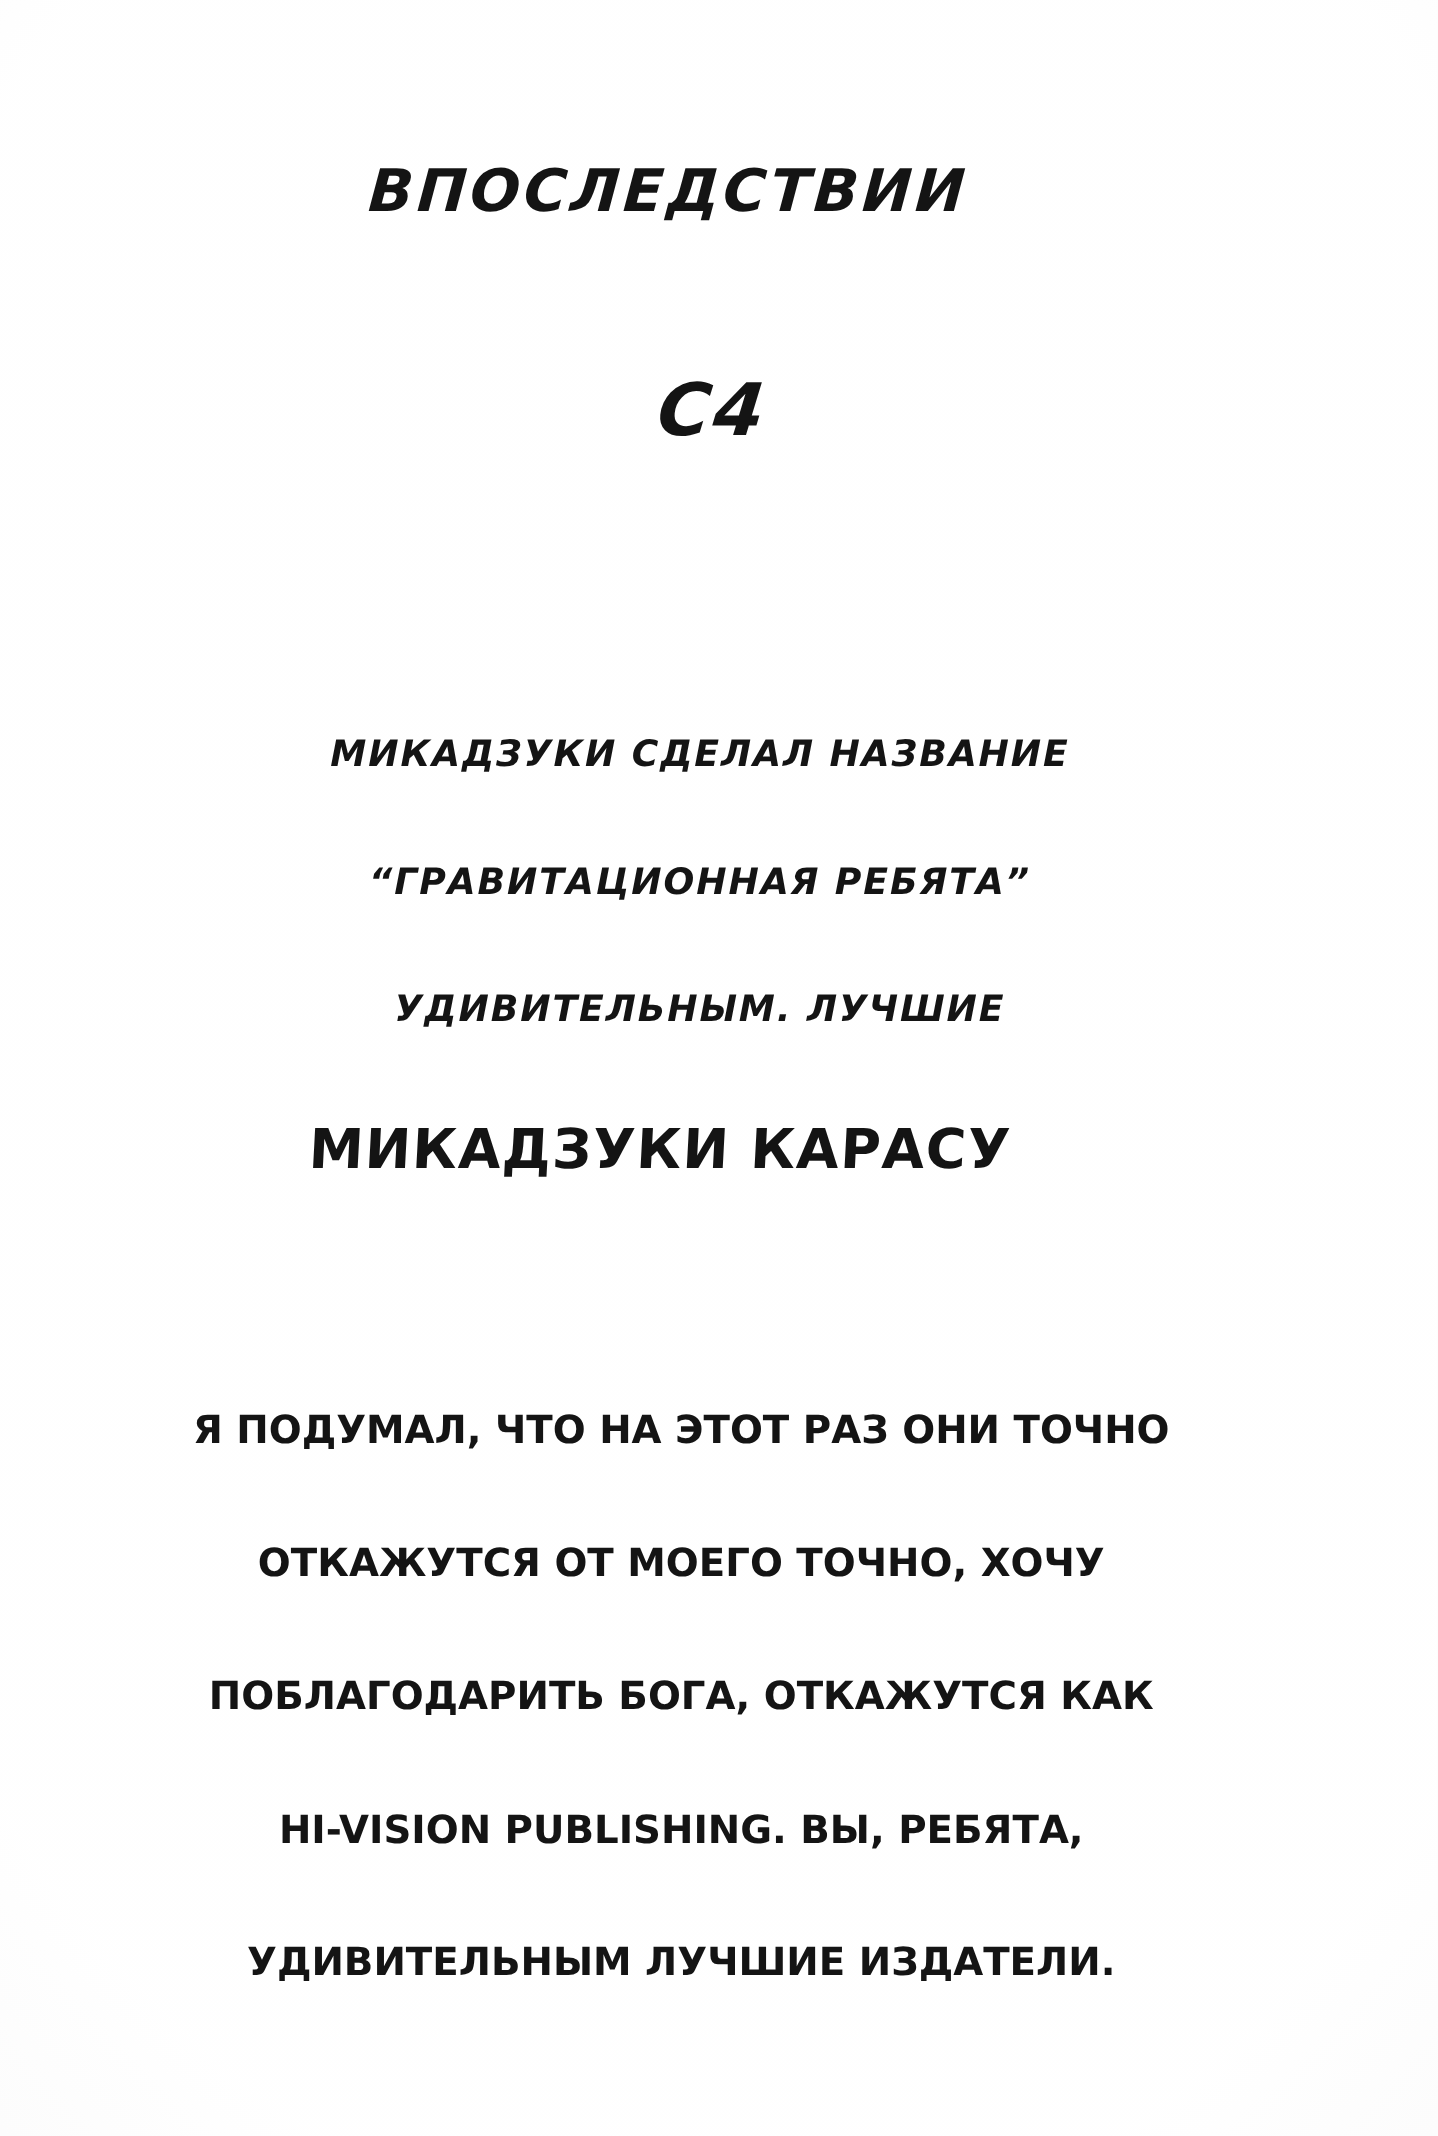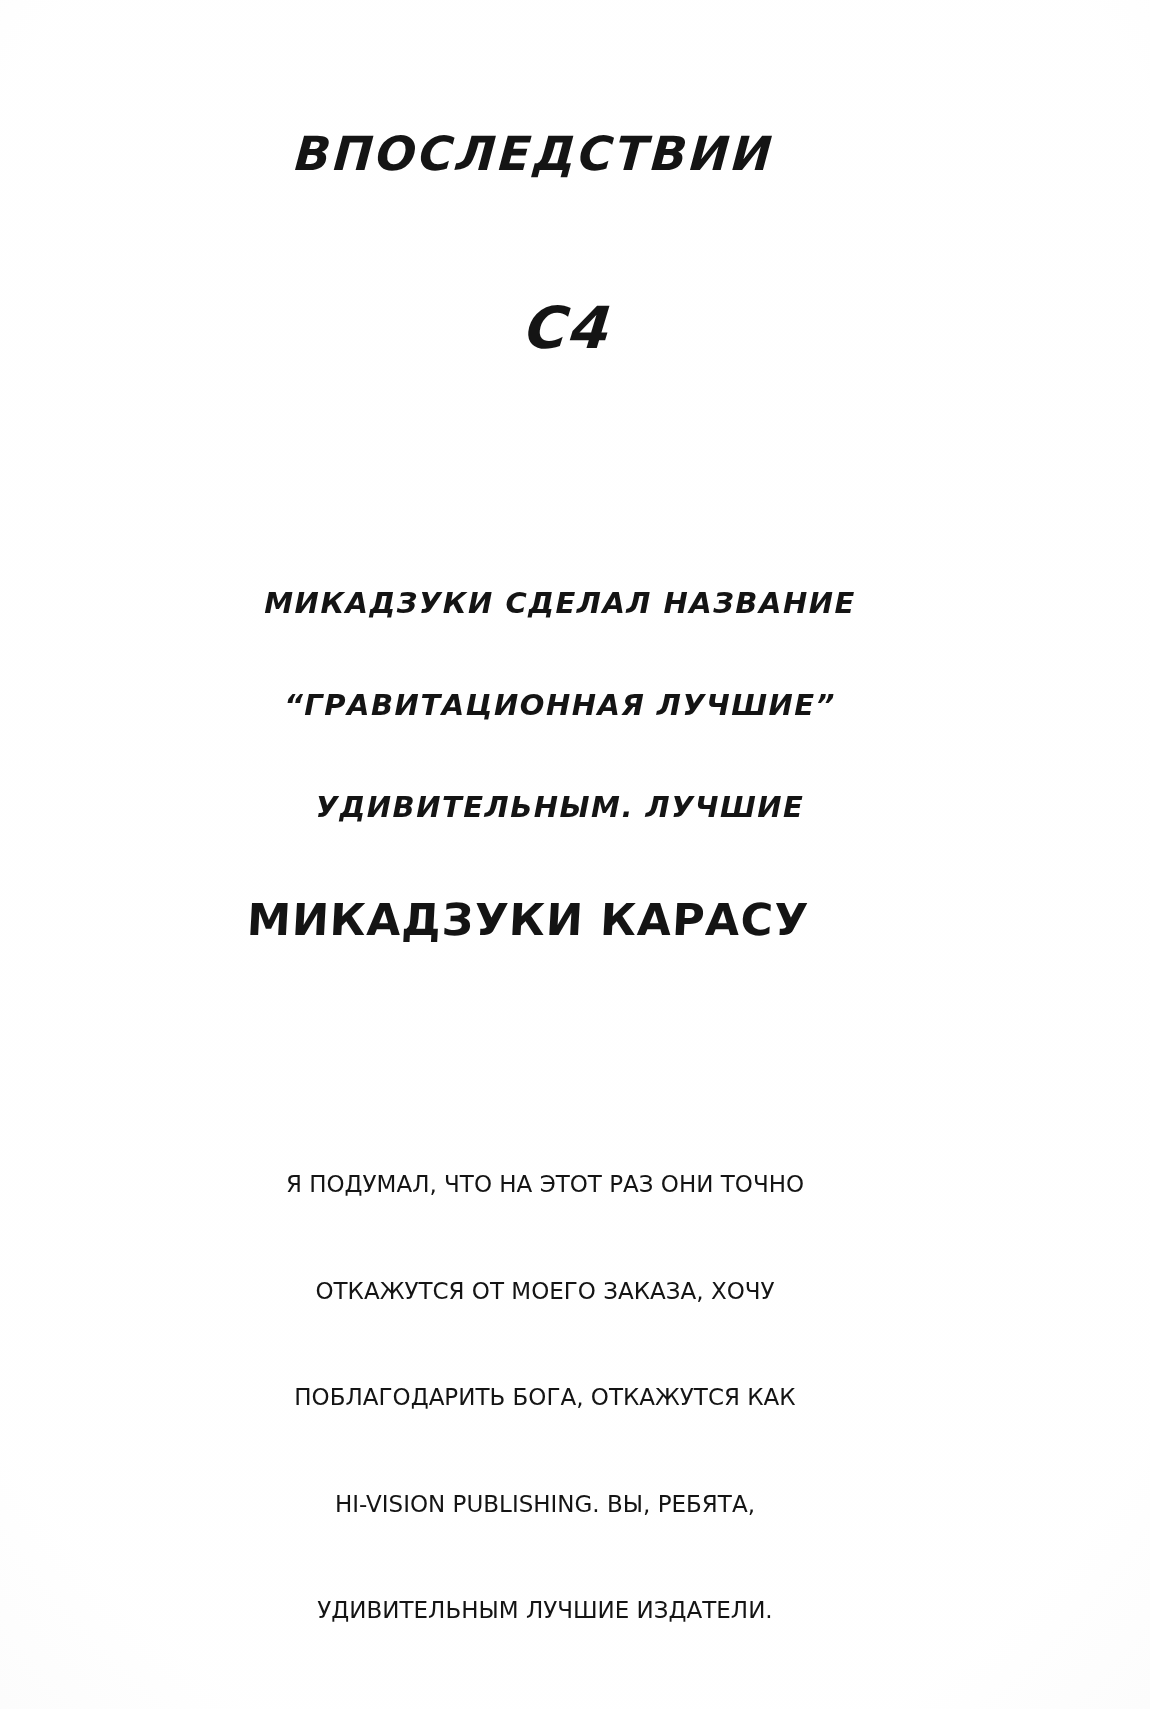--- a/index.html
+++ b/index.html
@@ -60,50 +60,50 @@
   .author-name {
     top: 894px;
     left: 0;
     width: 1056px;
     font-size: 44px;
     font-weight: 700;
     letter-spacing: 1px;
     transform: skewX(-3deg);
   }
   .afterword {
-    top: 1096px;
+    top: 1056px;
     left: 0;
     width: 1090px;
-    font-size: 23px;
-    font-weight: 400;
+    font-size: 31px;
+    font-weight: 700;
     line-height: 35.5px;
     letter-spacing: 0px;
   }
   .line {
     white-space: pre;
   }
 </style>
 </head>
 <body>
 
 <div class="page">
 
   <div class="txt page-title">ВПОСЛЕДСТВИИ</div>
 
   <div class="txt signature">C4</div>
 
   <div class="txt dedication">
     <div class="line">МИКАДЗУКИ СДЕЛАЛ НАЗВАНИЕ</div>
-    <div class="line">“ГРАВИТАЦИОННАЯ ЛУЧШИЕ”</div>
+    <div class="line">“ГРАВИТАЦИОННАЯ РЕБЯТА”</div>
     <div class="line">УДИВИТЕЛЬНЫМ. ЛУЧШИЕ</div>
   </div>
 
   <div class="txt author-name">МИКАДЗУКИ КАРАСУ</div>
 
   <div class="txt afterword">
     <div class="line">Я ПОДУМАЛ, ЧТО НА ЭТОТ РАЗ ОНИ ТОЧНО</div>
-    <div class="line">ОТКАЖУТСЯ ОТ МОЕГО ЗАКАЗА, ХОЧУ</div>
+    <div class="line">ОТКАЖУТСЯ ОТ МОЕГО ТОЧНО, ХОЧУ</div>
     <div class="line">ПОБЛАГОДАРИТЬ БОГА, ОТКАЖУТСЯ КАК</div>
     <div class="line">HI-VISION PUBLISHING. ВЫ, РЕБЯТА,</div>
     <div class="line">УДИВИТЕЛЬНЫМ ЛУЧШИЕ ИЗДАТЕЛИ.</div>
   </div>
 
 </div>
 
 </body></html>

